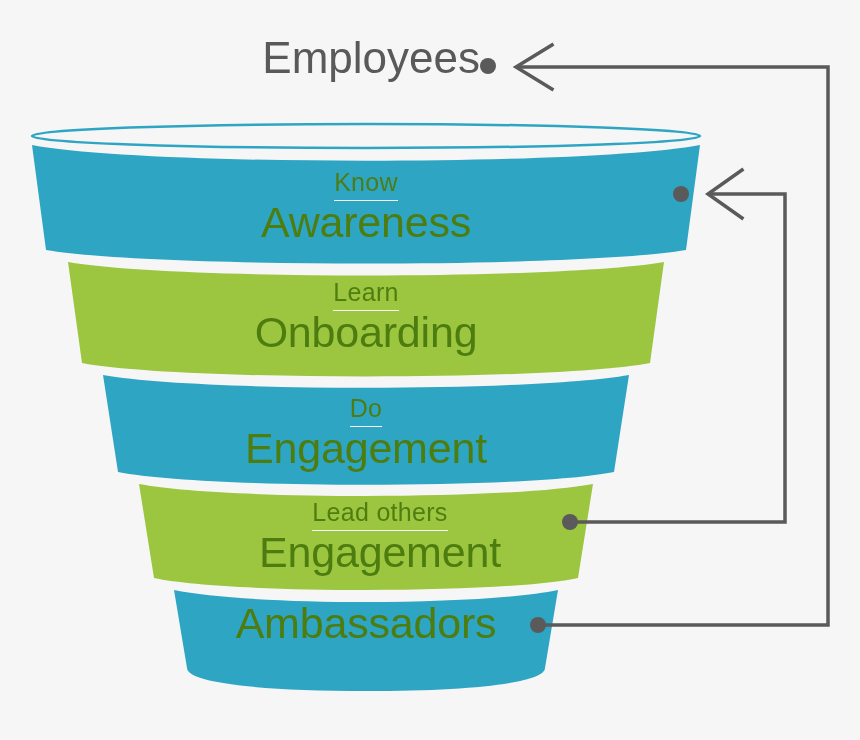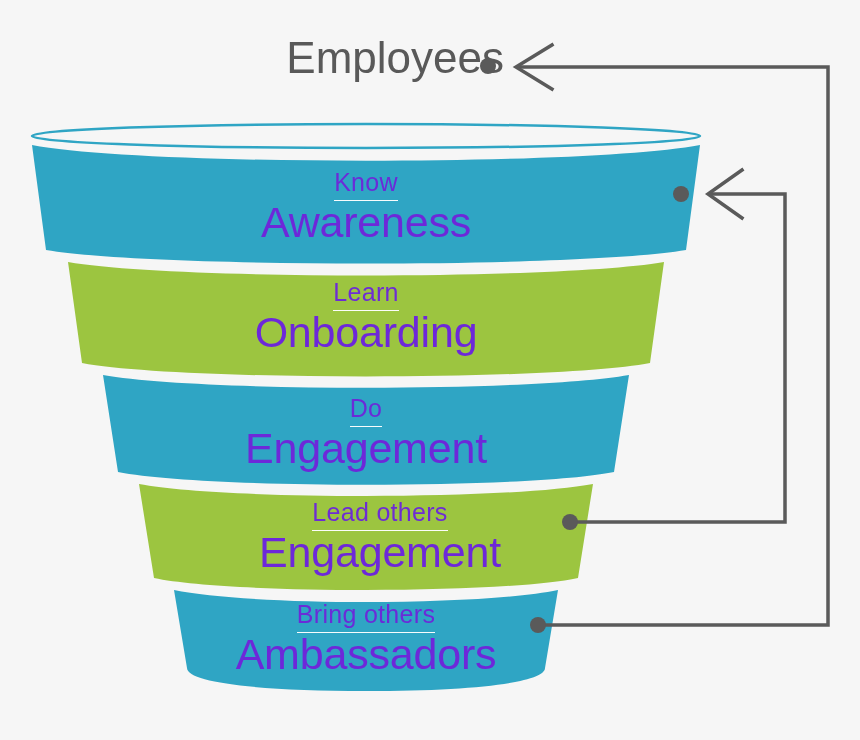--- a/index.html
+++ b/index.html
@@ -32,26 +32,25 @@
     left: 0;
     top: 36px;
     width: 480px;
     text-align: right;
     font-size: 44px;
     font-weight: 400;
     color: #595959;
     letter-spacing: 0px;
     line-height: 1;
     font-family: "Liberation Sans", sans-serif;
-    padding-left: 24px;
   }
   .stage-label {
     position: absolute;
     text-align: center;
-    color: #6d28d9;
+    color: #4d7c0f;
     pointer-events: none;
     line-height: 1;
   }
   .stage-sub {
     display: block;
     font-size: 25px;
     font-weight: 300;
     letter-spacing: 0.3px;
     padding-bottom: 5px;
     margin: 0 auto;
@@ -142,17 +141,16 @@
     <span class="stage-sub">Do</span>
     <span class="stage-main big">Engagement</span>
   </div>
 
   <div class="stage-label" style="left:180px; top:500px; width:400px;">
     <span class="stage-sub">Lead others</span>
     <span class="stage-main big">Engagement</span>
   </div>
 
   <div class="stage-label" style="left:166px; top:602px; width:400px;">
-    <span class="stage-sub">Bring others</span>
     <span class="stage-main big">Ambassadors</span>
   </div>
 
 </div>
 
 </body></html>

